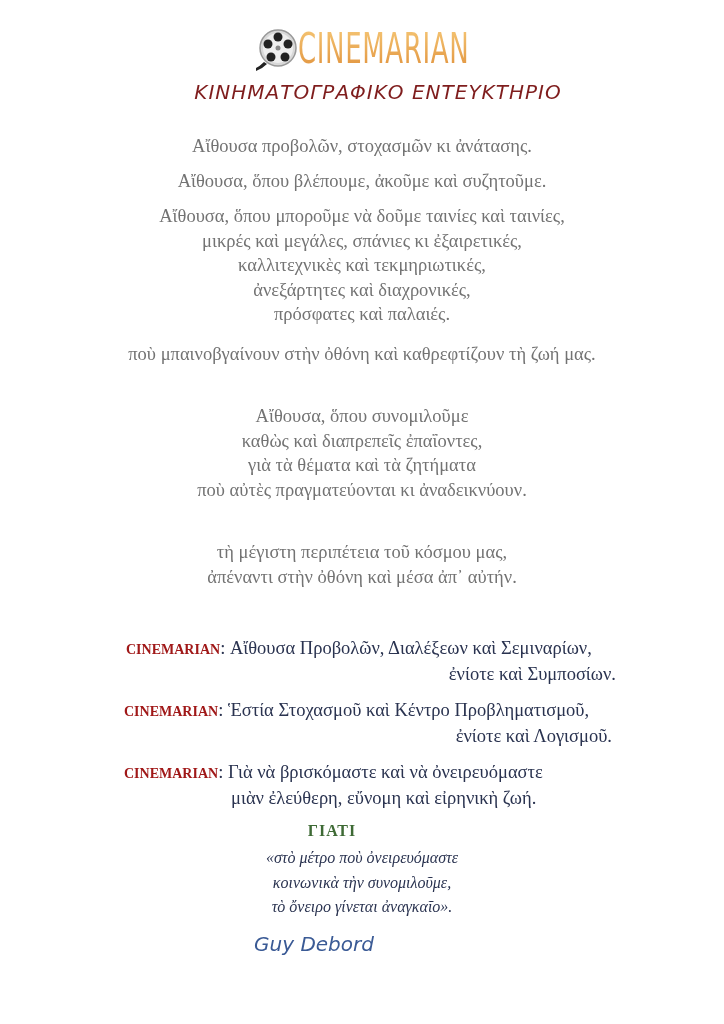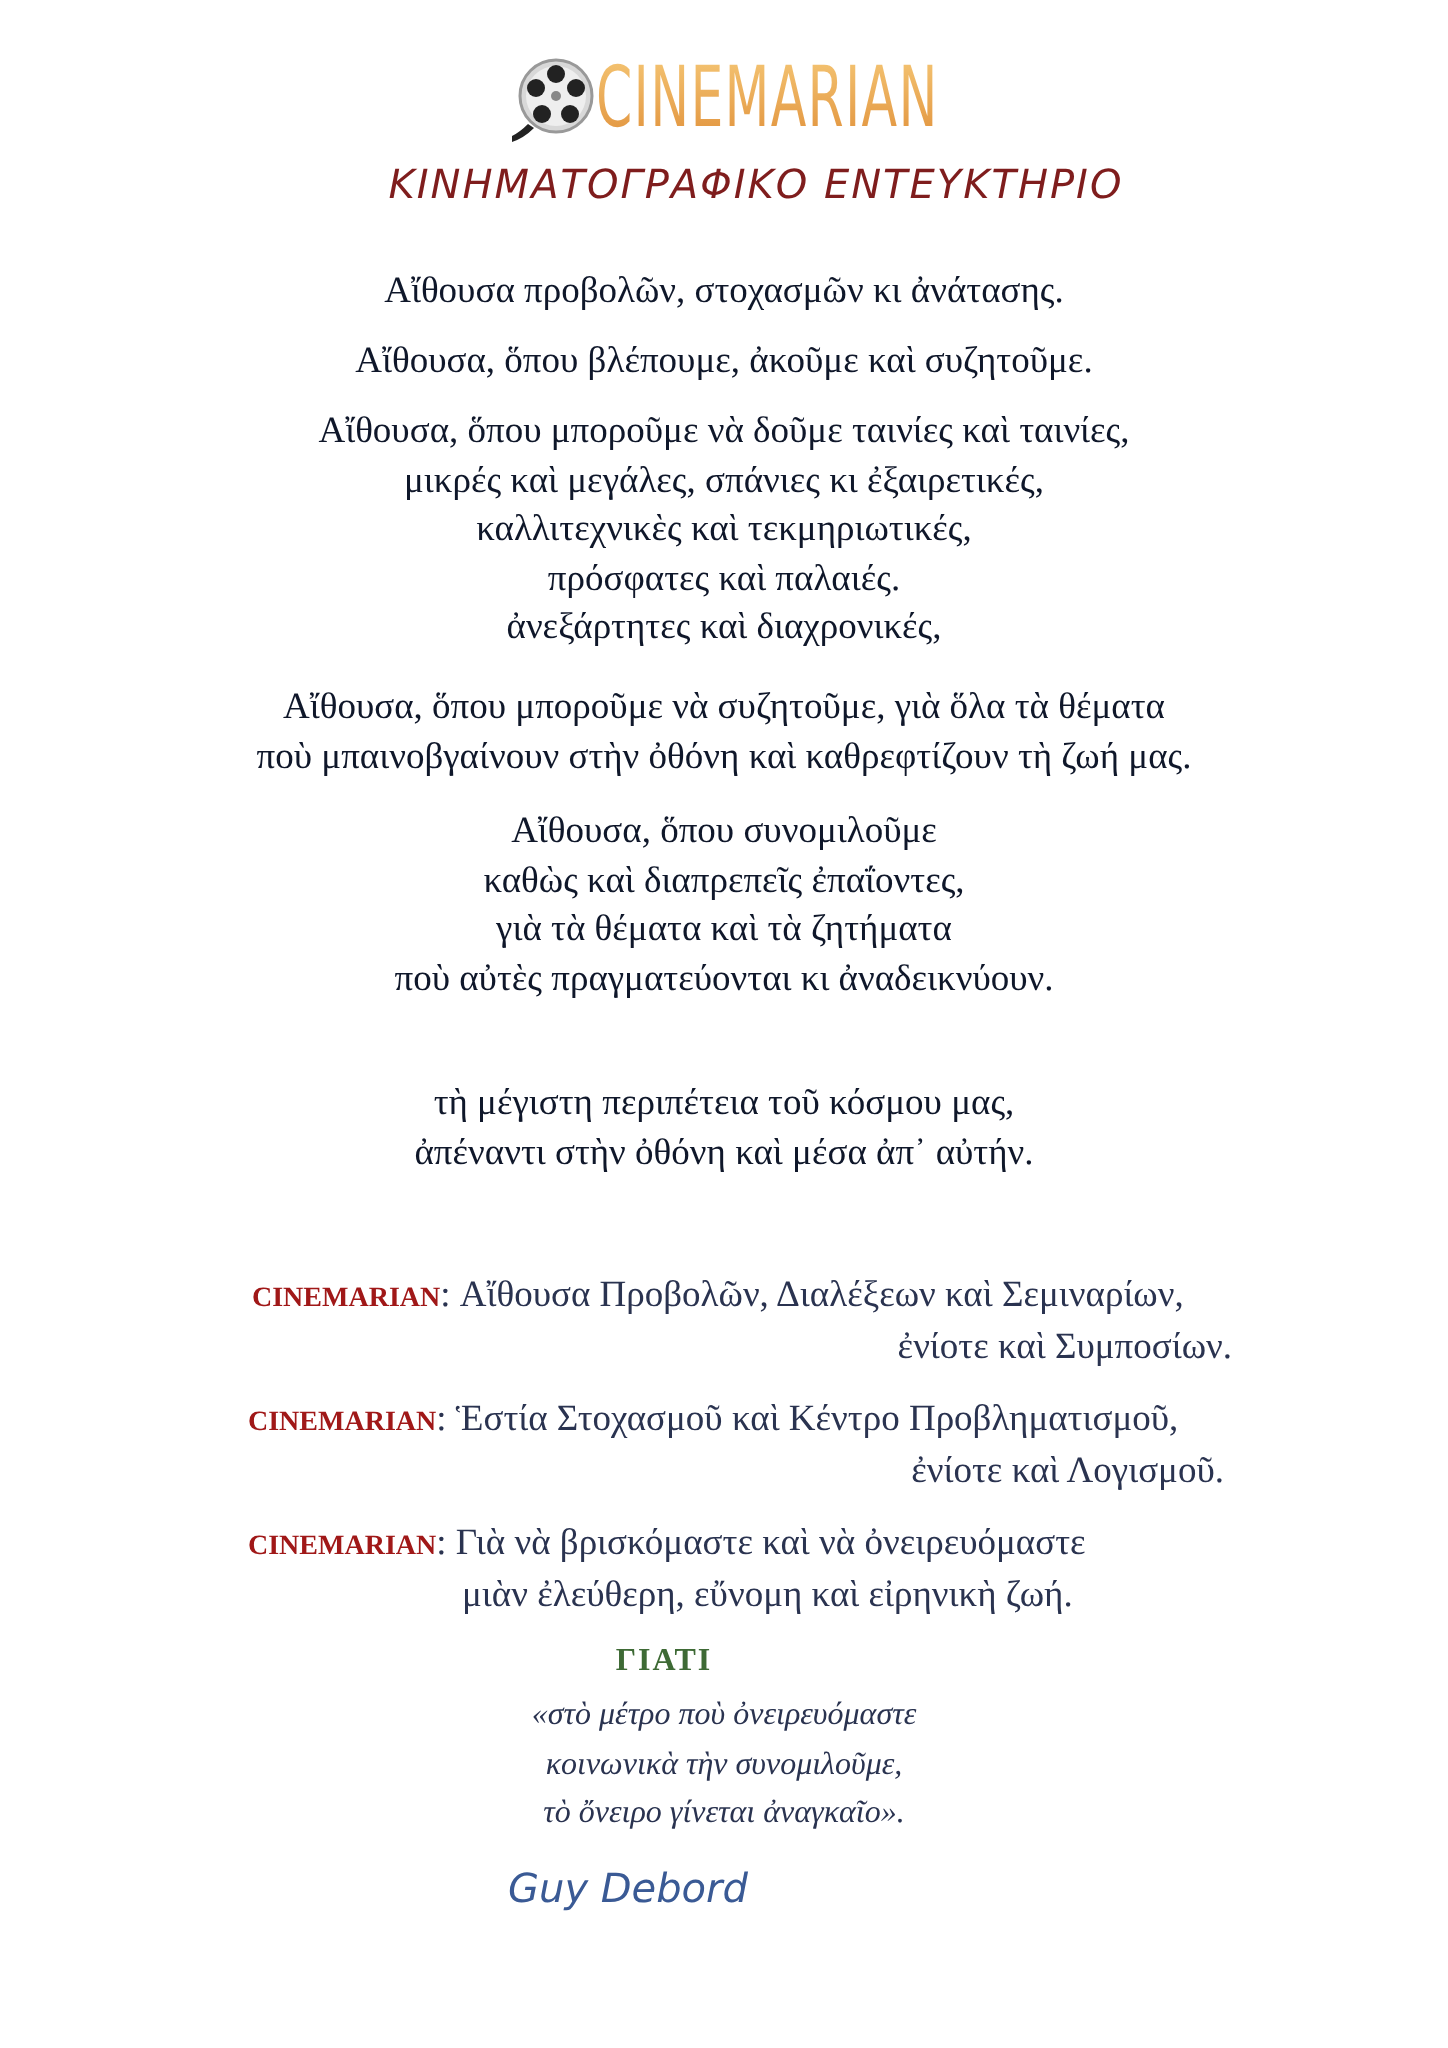--- a/index.html
+++ b/index.html
@@ -8,21 +8,21 @@
   .logo { position: absolute; left: 252px; top: 26px; width: 230px; height: 52px; }
   .reel { position: absolute; left: 2px; top: 2px; width: 44px; height: 44px; }
   .brand { position: absolute; left: 46px; top: -2px; font-family: "DejaVu Sans", sans-serif;
            font-size: 42px; letter-spacing: 1px; transform: scaleX(0.62); transform-origin: left top;
            color: #e8a040; font-weight: normal;
            background: linear-gradient(#f6c978, #e0903a); -webkit-background-clip: text; background-clip: text;
            -webkit-text-fill-color: transparent; white-space: nowrap; }
   .subtitle { position: absolute; left: 0; width: 724px; top: 80px; text-align: center;
               font-family: "DejaVu Sans", sans-serif; font-style: italic; font-size: 20px;
               color: #7f1d1d; letter-spacing: 1px; margin-left: 16px; }
-  .block { position: absolute; left: 0; width: 724px; text-align: center; font-size: 18.5px; line-height: 24.5px; color: #0f172a; }
+  .block { position: absolute; left: 0; width: 724px; text-align: center; font-size: 18.5px; line-height: 24.5px; color: #737373; }
   .block p { margin: 0; }
   .cm-row { position: absolute; font-size: 18.5px; line-height: 25px; color: #2a3350; }
   .cm-tag { color: #a01818; font-weight: bold; font-size: 14px; }
   .right { text-align: right; }
   .why { position: absolute; left: 0; width: 664px; top: 822px; text-align: center; color: #3e6a35;
          font-weight: bold; font-size: 16px; letter-spacing: 1px; }
   .quote { position: absolute; left: 0; width: 724px; top: 846px; text-align: center; font-style: italic;
            font-size: 16px; line-height: 24.5px; color: #2a3350; }
   .quote p { margin: 0; }
   .sig { position: absolute; left: 0; width: 628px; top: 932px; text-align: center;
@@ -50,25 +50,24 @@
 <div class="block" style="top:134px">
   <p>Αἴθουσα προβολῶν, στοχασμῶν κι ἀνάτασης.</p>
 </div>
 <div class="block" style="top:169px">
   <p>Αἴθουσα, ὅπου βλέπουμε, ἀκοῦμε καὶ συζητοῦμε.</p>
 </div>
 <div class="block" style="top:204px">
   <p>Αἴθουσα, ὅπου μποροῦμε νὰ δοῦμε ταινίες καὶ ταινίες,</p>
   <p>μικρές καὶ μεγάλες, σπάνιες κι ἐξαιρετικές,</p>
   <p>καλλιτεχνικὲς καὶ τεκμηριωτικές,</p>
+  <p>ἀνεξάρτητες καὶ διαχρονικές,</p>
   <p>πρόσφατες καὶ παλαιές.</p>
-  <p>ἀνεξάρτητες καὶ διαχρονικές,</p>
 </div>
 <div class="block" style="top:342px">
-  <p>Αἴθουσα, ὅπου μποροῦμε νὰ συζητοῦμε, γιὰ ὅλα τὰ θέματα</p>
   <p>ποὺ μπαινοβγαίνουν στὴν ὀθόνη καὶ καθρεφτίζουν τὴ ζωή μας.</p>
 </div>
 <div class="block" style="top:404px">
   <p>Αἴθουσα, ὅπου συνομιλοῦμε</p>
   <p>καθὼς καὶ διαπρεπεῖς ἐπαΐοντες,</p>
   <p>γιὰ τὰ θέματα καὶ τὰ ζητήματα</p>
   <p>ποὺ αὐτὲς πραγματεύονται κι ἀναδεικνύουν.</p>
 </div>
 <div class="block" style="top:540px">
   <p>τὴ μέγιστη περιπέτεια τοῦ κόσμου μας,</p>

